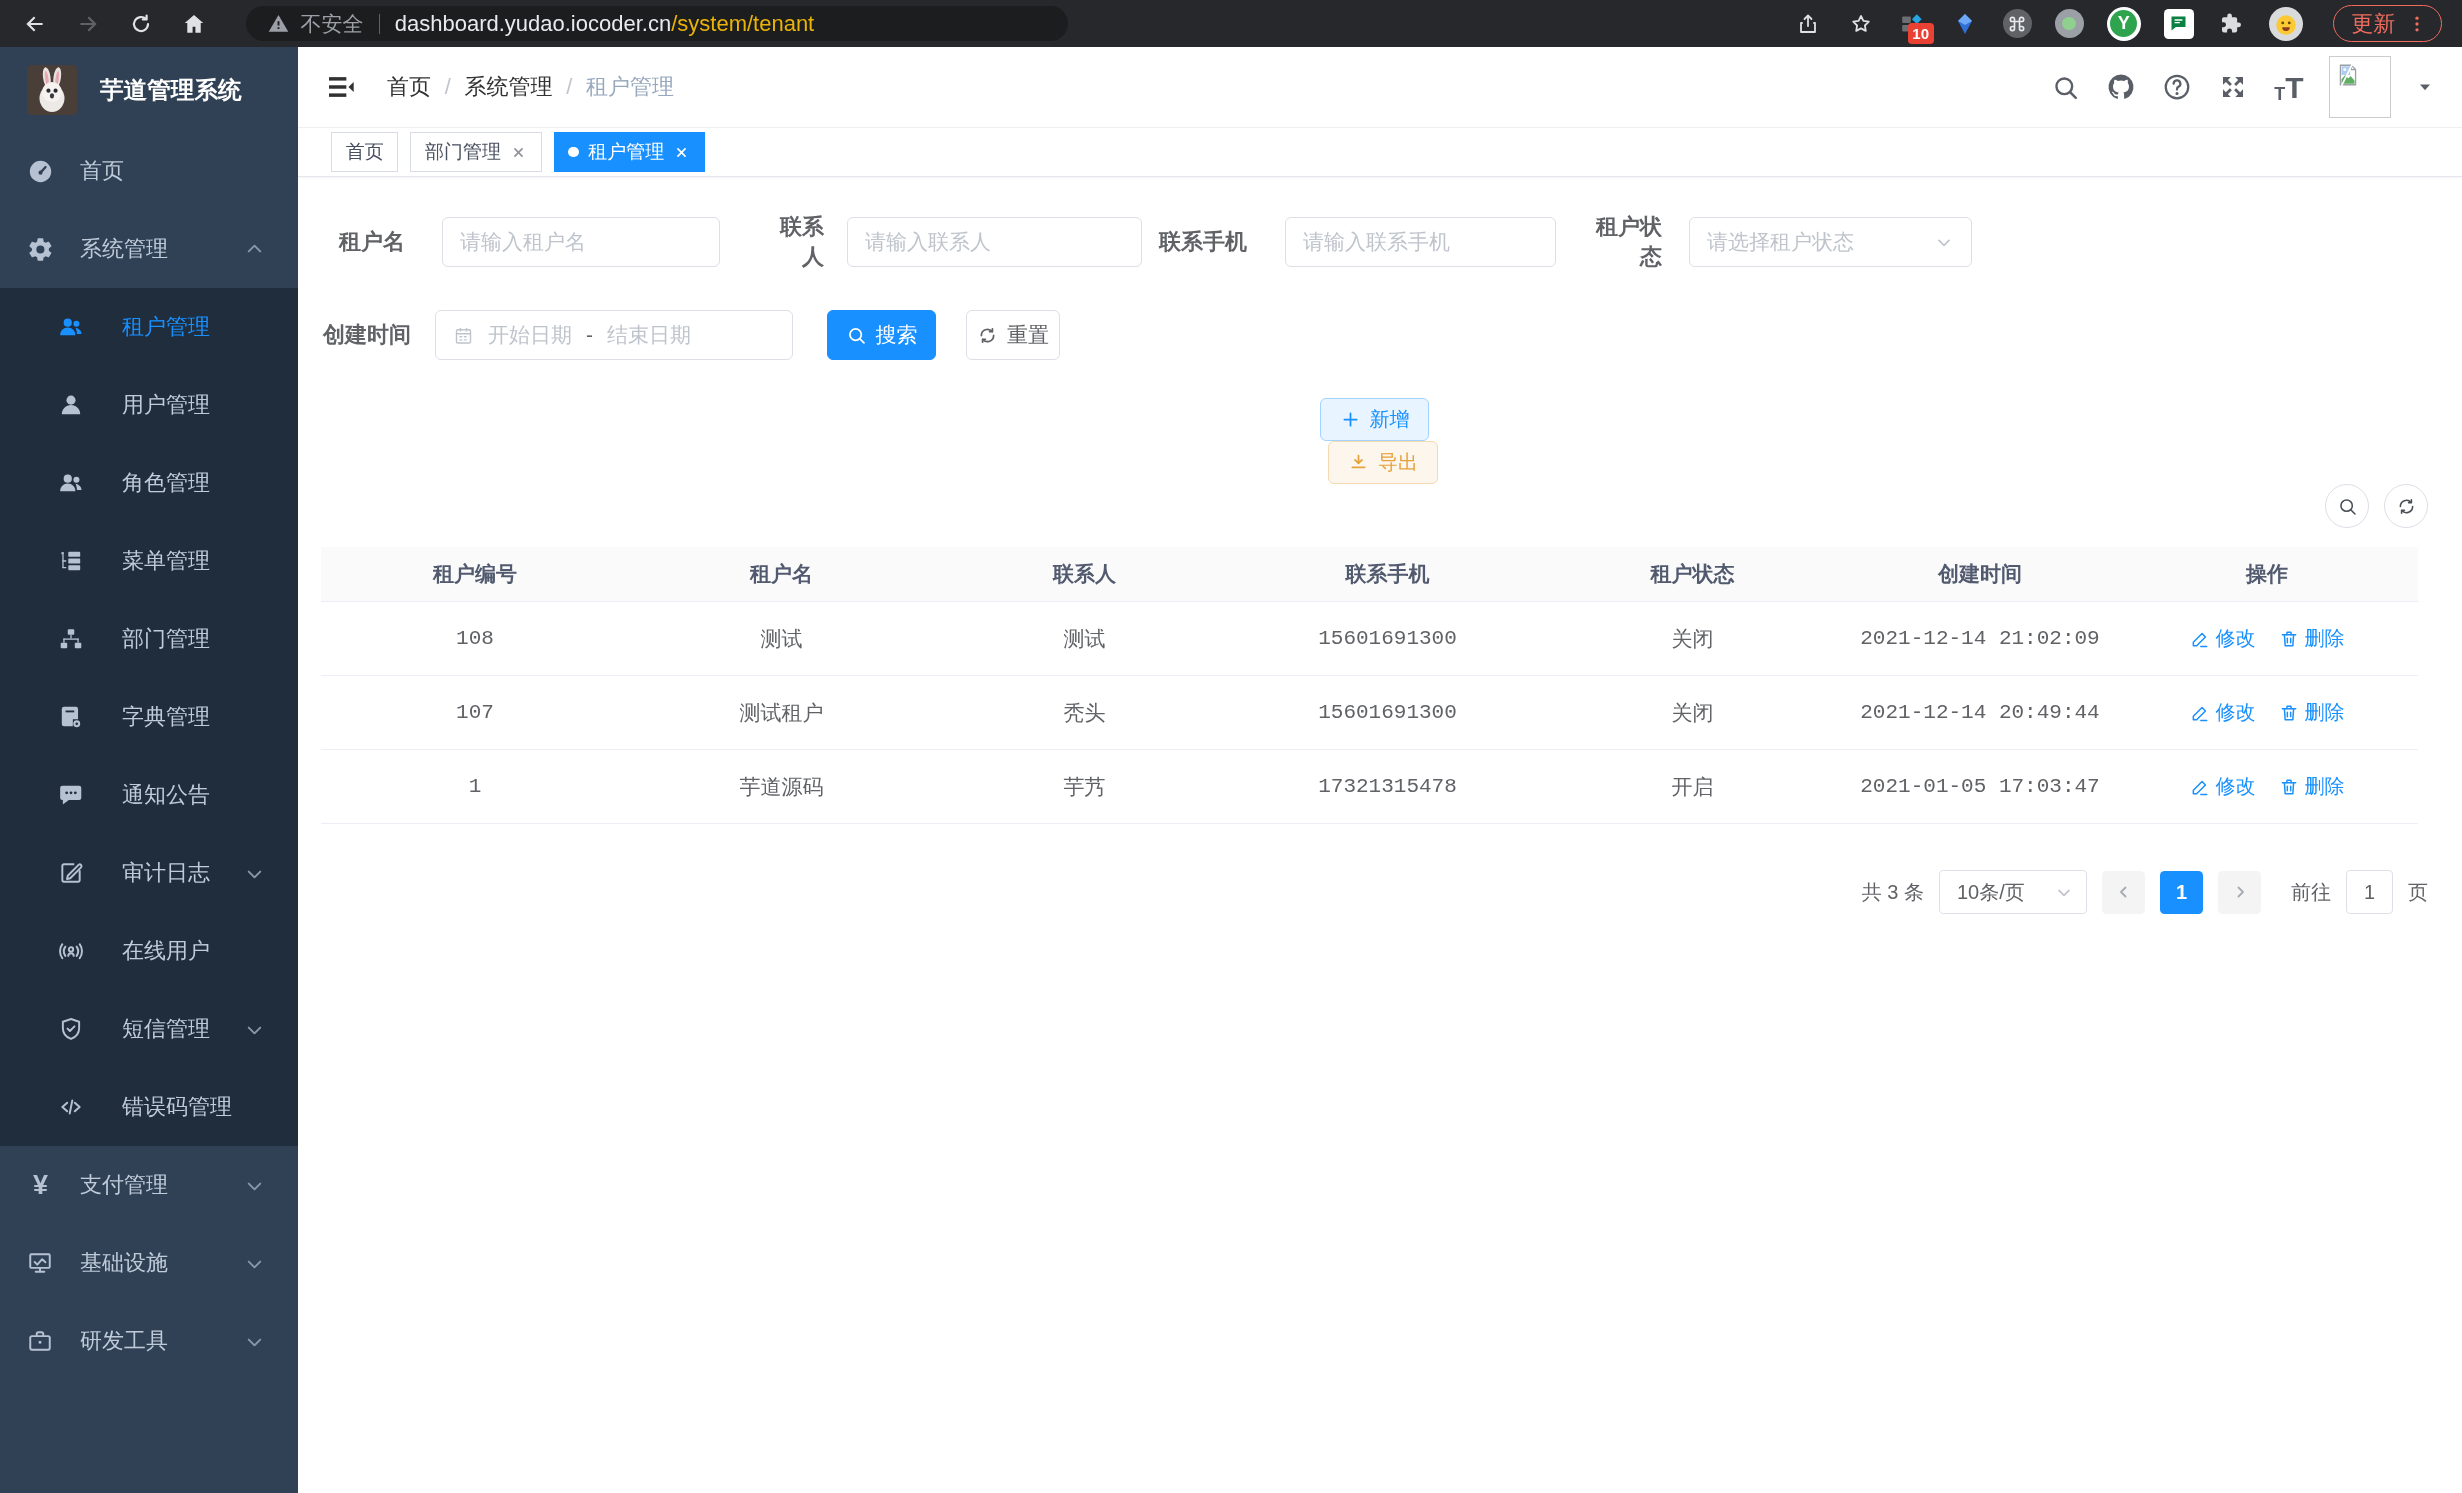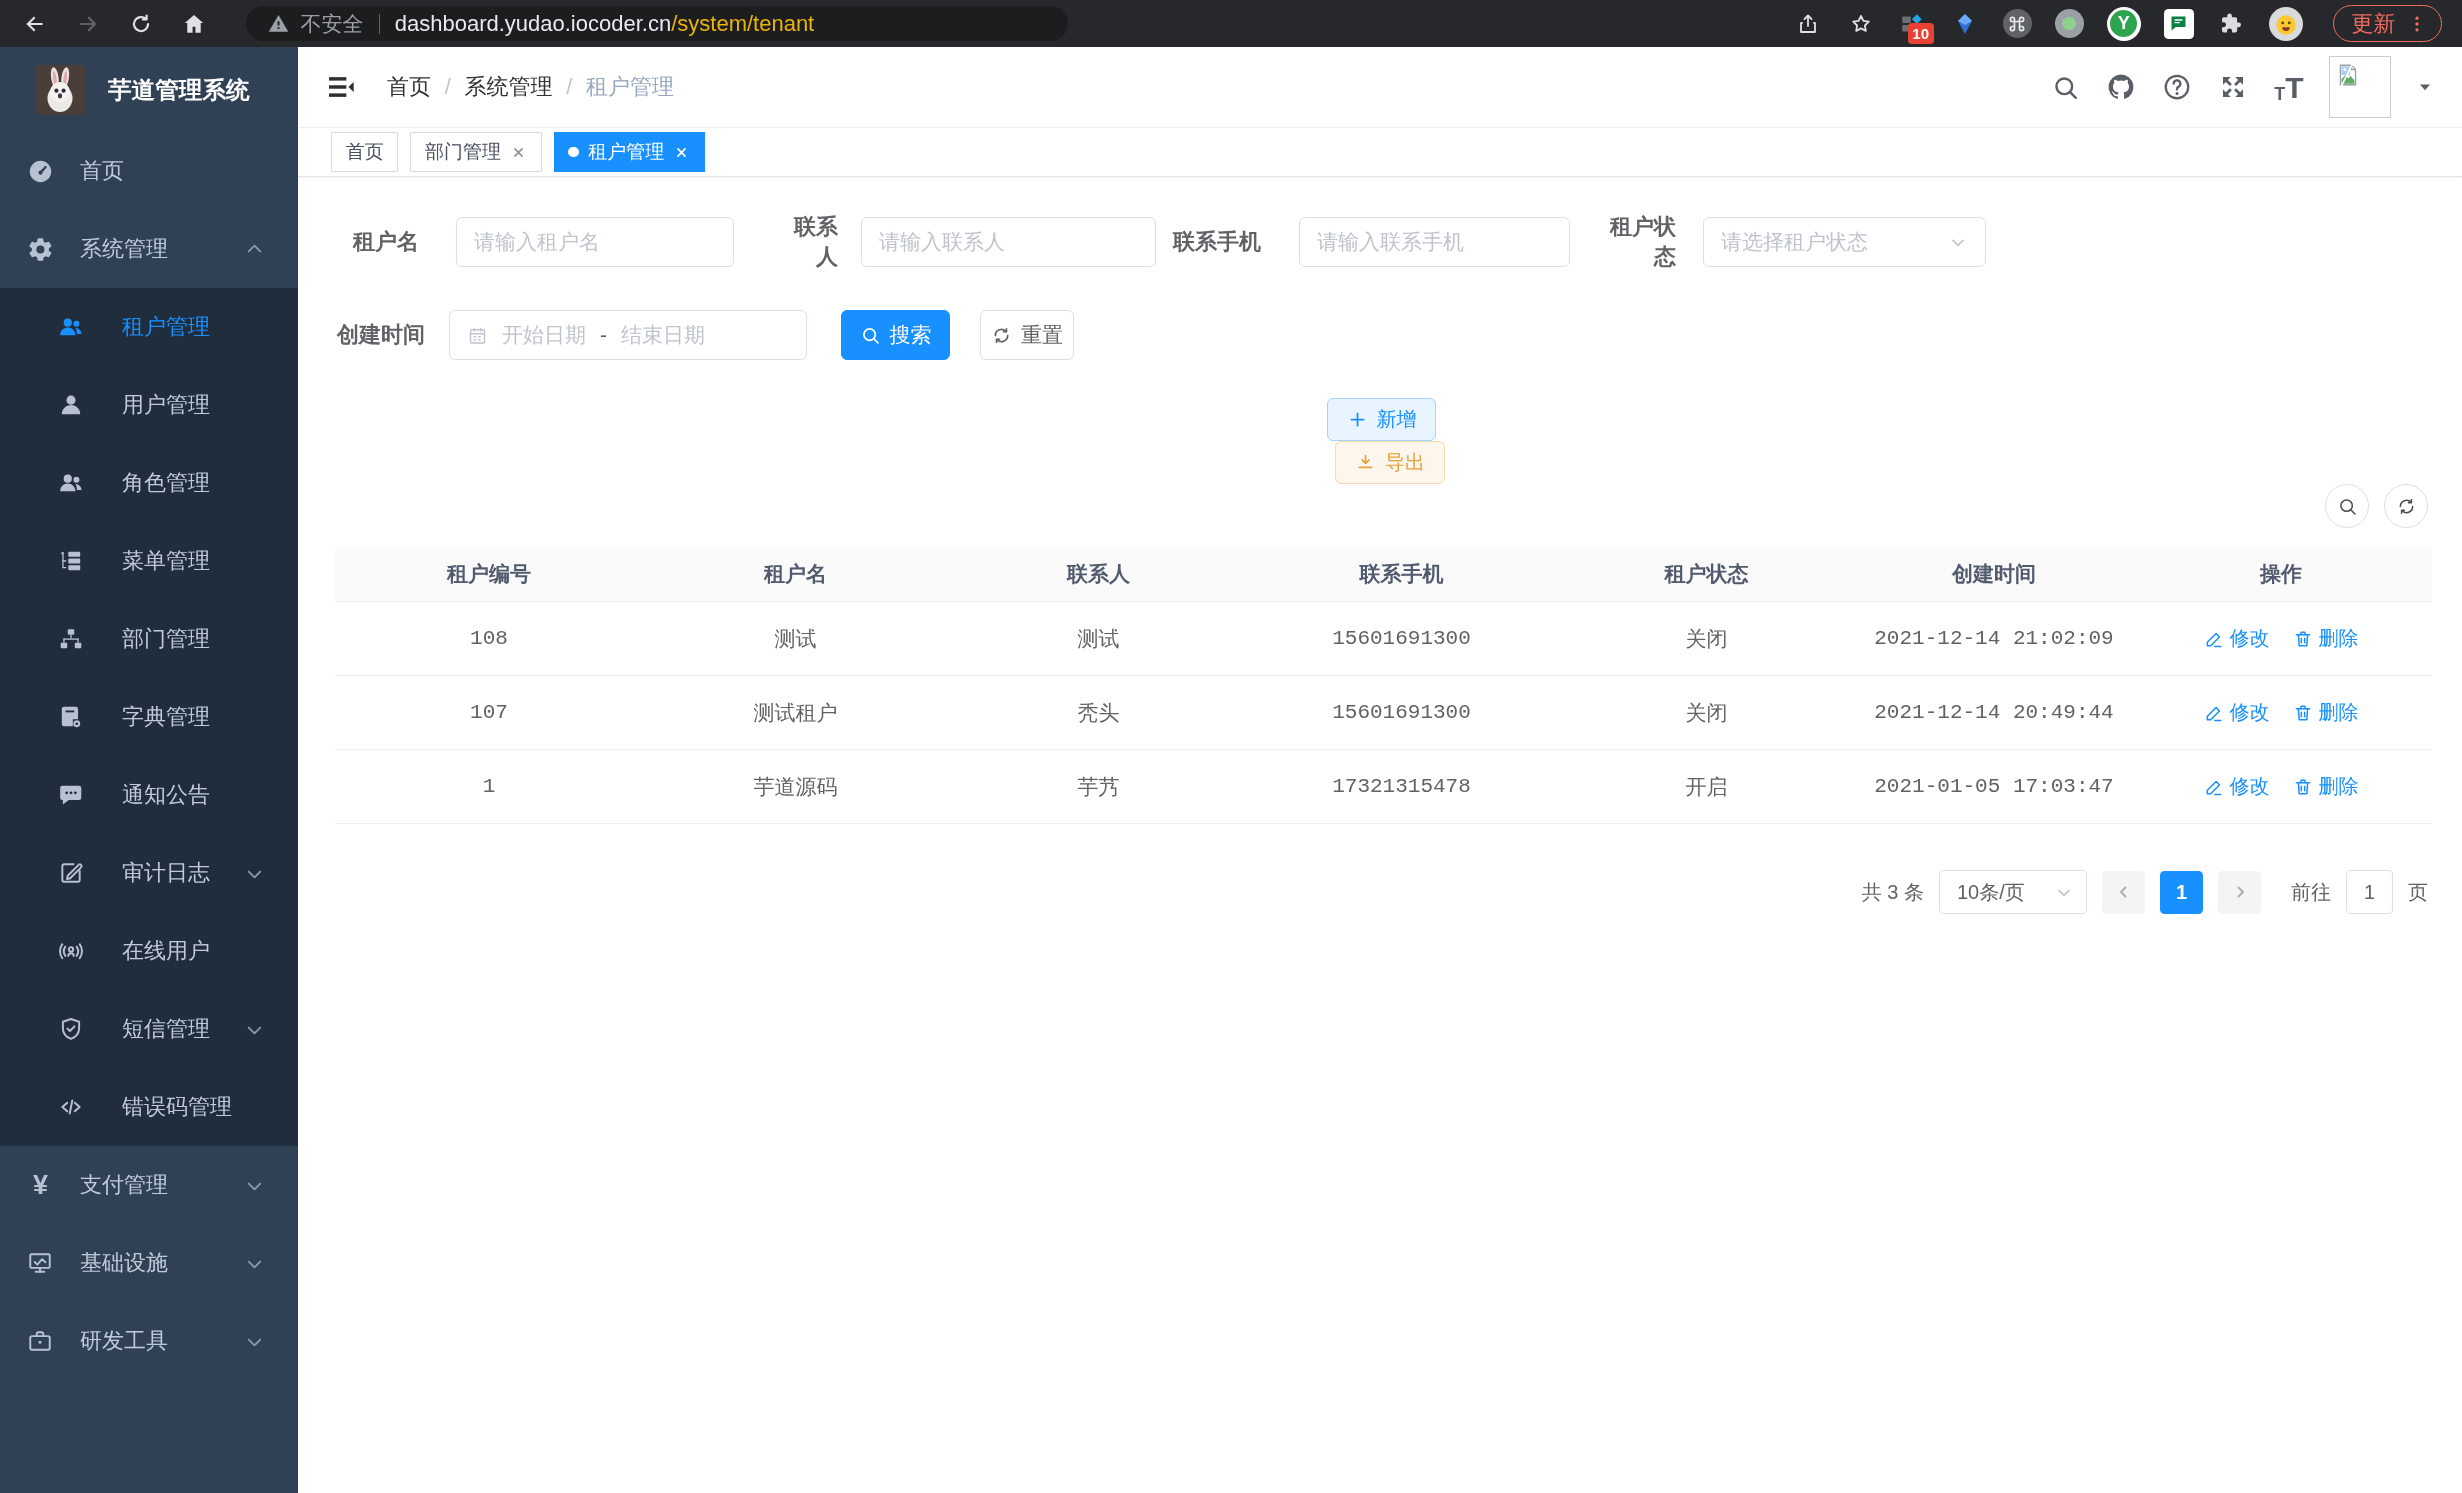--- a/index.html
+++ b/index.html
@@ -29,21 +29,21 @@
   .update-pill { border:1.5px solid #ef6c5e; border-radius:23px; height:37px; display:flex;
     align-items:center; gap:12px; padding:0 13.7px 0 17px; cursor:pointer; margin-left:7.6px; }
   .update-txt { color:#ef6c5e; font-size:22px; }
 
   
   .app { display:flex; height:1447px; }
   .sidebar { width:298px; flex:none; background:#304156; color:#bfcbd9; overflow:hidden; }
   .main { flex:1; display:flex; flex-direction:column; background:#fff; min-width:0; }
 
   
-  .logo-row { height:85px; display:flex; align-items:center; padding-left:35px; gap:23px; }
+  .logo-row { height:85px; display:flex; align-items:center; padding-left:27px; gap:23px; }
   .logo-img { width:50px; height:50px; border-radius:4.6px; overflow:hidden; flex:none; }
   .logo-title { color:#fff; font-size:23.6px; font-weight:bold; white-space:nowrap; }
   .si { height:78px; display:flex; align-items:center; padding-left:27px; font-size:22px;
     cursor:pointer; white-space:nowrap; }
   .si .mi { width:27px; height:27px; margin-right:26px; flex:none; color:#b6c2d2; }
   .si .lbl { flex:1; }
   .si .chev { width:23px; height:23px; margin-right:32px; color:#8b97a7; flex:none; }
   .subwrap { background:#1f2d3d; }
   .subwrap .si { padding-left:58px; }
   .subwrap .si .mi { margin-right:37px; }
@@ -73,21 +73,21 @@
   .tagbar { height:49px; background:#fff; border-bottom:0.8px solid #e4e7ed;
     box-shadow:0 0.8px 2.3px rgba(0,0,0,.08); display:flex; align-items:center;
     padding-left:33px; gap:12px; position:relative; z-index:2; }
   .tag { height:40px; display:flex; align-items:center; gap:9px; padding:0 13.7px;
     border:0.8px solid #d8dce5; background:#fff; color:#495060; font-size:19px; cursor:pointer; }
   .tag.active { background:#1890ff; border-color:#1890ff; color:#fff; }
   .tag .dot { width:10.7px; height:10.7px; border-radius:50%; background:#fff; flex:none; }
   .tag .x { width:17px; height:17px; color:inherit; }
 
   
-  .content { flex:1; padding:35px 34px 0 37px; overflow:hidden; }
+  .content { flex:1; padding:35px 34px 0 23px; overflow:hidden; }
   .frow { display:flex; align-items:center; margin-bottom:38px; }
   .flabel { font-size:22px; font-weight:600; color:#606266; text-align:right; flex:none; }
   .fctrl { height:50px; border:0.8px solid #dcdfe6; border-radius:6px; background:#fff;
     display:flex; align-items:center; padding:0 17px; font-size:21px; color:#606266; }
   input.fctrl::placeholder { color:#bfc4cc; }
   input.fctrl { outline:none; }
   .ph { color:#bfc4cc; }
   .selcaret { width:20px; height:20px; color:#c0c4cc; margin-left:auto; flex:none; }
   .btn { height:50px; border-radius:6px; font-size:21px; display:inline-flex;
     align-items:center; justify-content:center; gap:9px; cursor:pointer; border:0.8px solid transparent; }

